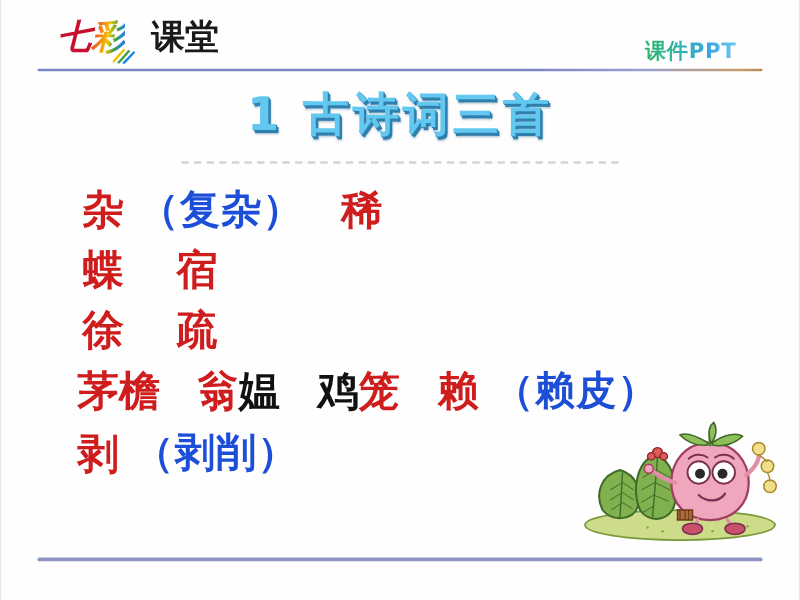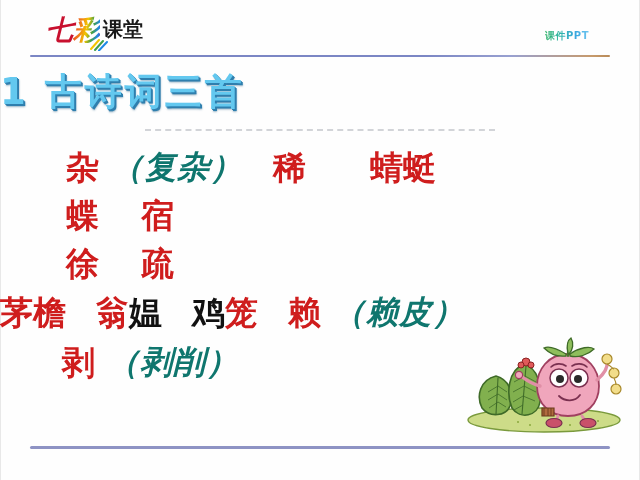--- a/index.html
+++ b/index.html
@@ -64,37 +64,37 @@
     background: linear-gradient(100deg, #e8342a 0%, #f07c1a 28%, #f2c500 50%, #43a047 70%, #1e88e5 88%, #7b3fa0 100%);
     -webkit-background-clip: text;
     background-clip: text;
     color: transparent;
     margin-left: 1px;
   }
   .logo .l-c {
     color: #1a1a1a;
     font-style: normal;
     font-weight: 700;
-    font-size: 20px;
-    margin-left: 3px;
+    font-size: 27px;
+    margin-left: 21px;
     letter-spacing: 0px;
   }
   .logo .l-swoosh {
     position: absolute;
     left: 44px;
     top: 26px;
     width: 20px;
     height: 12px;
   }
 
   .ppt-tag {
     position: absolute;
     right: 51px;
     top: 29px;
-    font-size: 10px;
+    font-size: 17px;
     font-weight: 700;
     letter-spacing: 0.5px;
     background: linear-gradient(90deg, #34b36a 0%, #2fb4a8 35%, #3aa7e0 70%, #6fc6f0 100%);
     -webkit-background-clip: text;
     background-clip: text;
     color: transparent;
     white-space: nowrap;
   }
 
   .header-rule {
@@ -106,21 +106,21 @@
     background: linear-gradient(90deg, #7b86c4 0%, #7b86c4 68%, #98a0d0 83%, #c79a6b 97%, #b88a58 100%);
     border-radius: 1px;
   }
 
   
   .title-wrap {
     position: absolute;
     left: 0;
     top: 72px;
     width: 640px;
-    text-align: left;
+    text-align: center;
   }
   .title {
     display: inline-block;
     font-family: "DejaVu Sans", "Liberation Sans", sans-serif;
     font-size: 37px;
     font-weight: 700;
     letter-spacing: 3px;
     color: #63c8ef;
     text-shadow:
        1px 1px 0 #2f7fae,
@@ -149,40 +149,39 @@
     position: relative;
     height: 48px;
     display: flex;
     align-items: center;
     white-space: nowrap;
     font-family: "DejaVu Serif", "Liberation Serif", serif;
   }
   .row.r1 { padding-left: 66px; }
   .row.r2 { padding-left: 66px; }
   .row.r3 { padding-left: 66px; }
-  .row.r4 { height: 50px; }
+  .row.r4 { padding-left: 62px; height: 50px; }
   .row.r5 { padding-left: 62px; height: 50px; }
 
   .ch {
     font-size: 33px;
     font-weight: 700;
     line-height: 1;
     font-family: "DejaVu Serif", "Liberation Serif", serif;
   }
   .ch.red  { color: #cf1d1d; }
   .ch.blk  { color: #111111; }
 
   .paren {
     font-size: 32px;
     font-weight: 700;
-    color: #0f766e;
+    color: #1d4ed8;
     line-height: 1;
     letter-spacing: 1px;
     font-family: "DejaVu Serif", "Liberation Serif", serif;
-    font-style: italic;
   }
 
   .gap-sm { display: inline-block; width: 12px; }
   .gap-md { display: inline-block; width: 30px; }
   .gap-lg { display: inline-block; width: 52px; }
 
   
   .illus {
     position: absolute;
     left: 458px;
@@ -233,21 +232,20 @@
   <div class="rows">
 
     <div class="row r1">
       <span class="ch red">杂</span>
       <span class="gap-sm"></span>
       <span class="paren">（复杂）</span>
       <span class="gap-md"></span>
       <span class="ch red">稀</span>
       <span class="gap-sm"></span>
       <span class="gap-lg"></span>
-      <span class="ch red">蜻蜓</span>
     </div>
 
     <div class="row r2">
       <span class="ch red">蝶</span>
       <span class="gap-sm"></span>
       <span class="gap-md"></span>
       <span class="ch red">宿</span>
       <span class="gap-sm"></span>
     </div>
 

